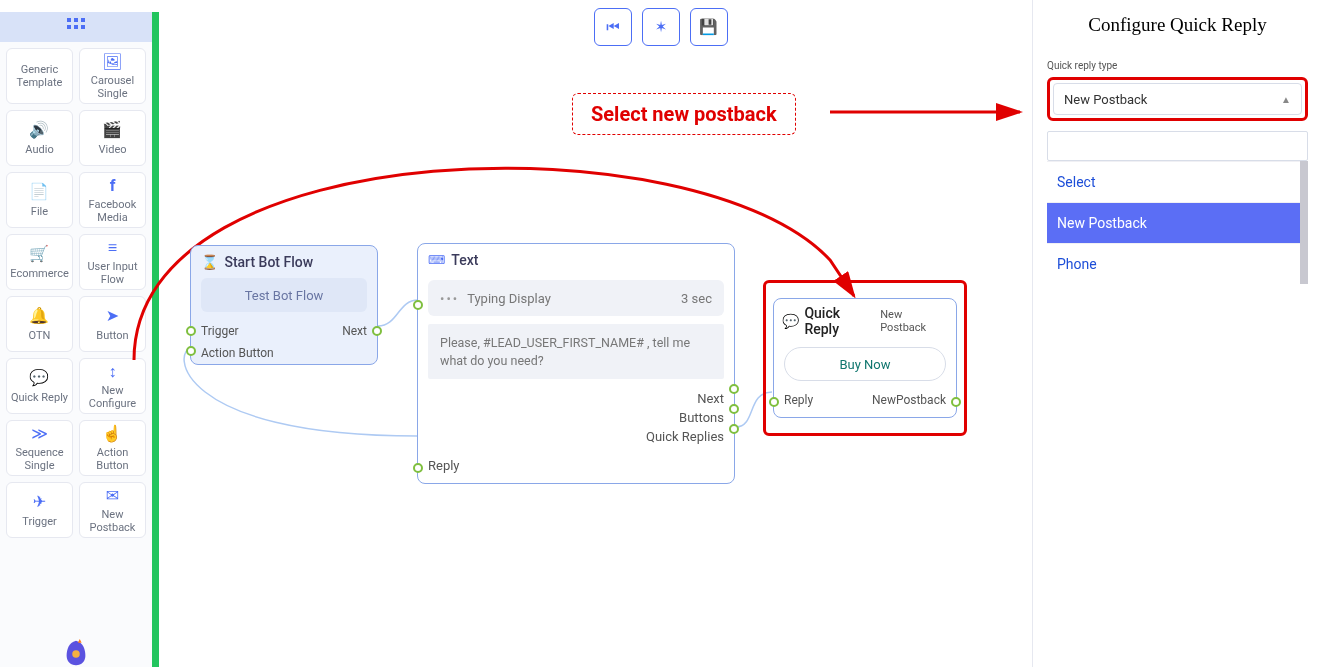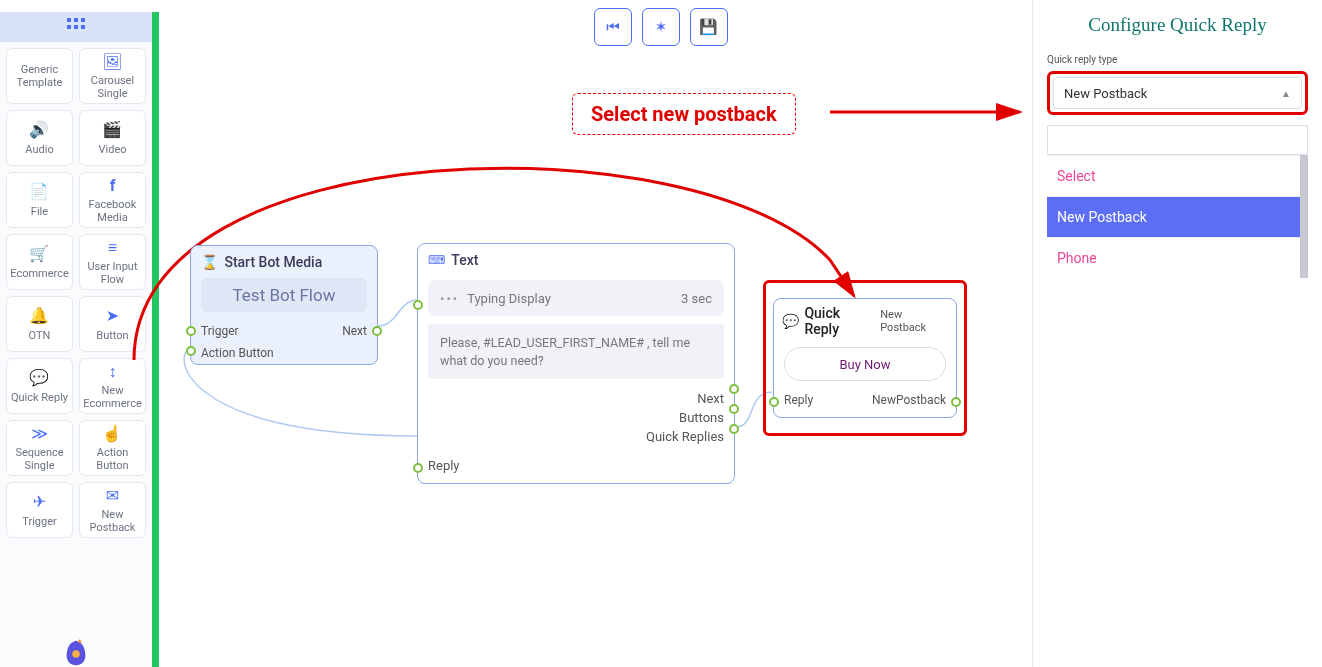--- a/index.html
+++ b/index.html
@@ -112,21 +112,21 @@
   }
   .node-start .test-btn {
     margin: 0 10px 8px 10px;
     background: #dfe7f7;
     border-radius: 6px;
     height: 34px;
     display: flex;
     align-items: center;
     justify-content: center;
     color: #6976a3;
-    font-size: 17px;
+    font-size: 13px;
   }
   .node-start .row {
     padding: 4px 10px;
     font-size: 12px;
     color: #555;
     display: flex;
     justify-content: space-between;
   }
   .node-start .row:last-child { padding-bottom: 8px; }
 
@@ -204,21 +204,21 @@
   }
   .node-qr .hdr .badge {
     font-size: 11px; color:#555;
   }
   .node-qr .buy {
     margin: 4px 10px 8px 10px;
     border: 1px solid #d8dde8;
     border-radius: 20px;
     height: 34px;
     display:flex; align-items:center; justify-content:center;
-    font-size: 13px; color:#701a75;
+    font-size: 13px; color:#0f766e;
   }
   .node-qr .row {
     padding: 4px 10px 10px 10px;
     display:flex; justify-content:space-between;
     font-size: 12px; color:#555;
   }
 
   
   .port {
     width: 10px; height: 10px;
@@ -249,22 +249,22 @@
     height: 667px;
     border-left: 1px solid #e6e8f0;
     background: #fff;
     padding: 14px;
   }
   .right-panel h1 {
     text-align: center;
     font-family: Georgia, serif;
     font-weight: 400;
     font-size: 19px;
-    color: #0f766e;
-    margin-bottom: 18px;
+    color: #000000;
+    margin-bottom: 24px;
   }
   .right-panel .lbl {
     font-size: 10px;
     color: #555;
     margin-bottom: 6px;
   }
   .select-box {
     border: 3px solid #e00000;
     border-radius: 6px;
     padding: 3px;
@@ -290,21 +290,21 @@
     font-size: 13px;
     margin-bottom: 0;
   }
   .dropdown {
     border-right: 8px solid #c8c8d0;
     position: relative;
   }
   .opt {
     padding: 12px 10px;
     font-size: 14px;
-    color: #ec4899;
+    color: #1d4ed8;
     border-top: 1px solid #f0f0f4;
   }
   .opt.sel {
     background: #5b6ef5;
     color: #fff;
   }
 </style>
 </head>
 <body>
 
@@ -360,21 +360,21 @@
     <div class="tool">
         <span class="ico">➤</span>
         <span>Button</span>
       </div>
     <div class="tool">
         <span class="ico">💬</span>
         <span>Quick Reply</span>
       </div>
     <div class="tool">
         <span class="ico">↕</span>
-        <span>New Ecommerce</span>
+        <span>New Configure</span>
       </div>
     <div class="tool">
         <span class="ico">≫</span>
         <span>Sequence Single</span>
       </div>
     <div class="tool">
         <span class="ico">☝</span>
         <span>Action Button</span>
       </div>
     <div class="tool">
@@ -423,21 +423,21 @@
   <path d="M134 360 C 134 130 700 120 830 260 L 854 296" stroke="#e00000" stroke-width="3" fill="none" marker-end="url(#redArrow)"></path>
 </svg>
 
 <div class="annotation-box">
   <span>Select new postback</span>
 </div>
 
 <div class="node node-start">
   <div class="hdr">
       <span style="color:#4c6ef5">⌛</span>
-      <span>Start Bot Media</span>
+      <span>Start Bot Flow</span>
     </div>
   <div class="test-btn">
       <span>Test Bot Flow</span>
     </div>
   <div class="row">
     <span>Trigger</span>
     <span>Next</span>
   </div>
   <div class="row">
     <span>Action Button</span>

